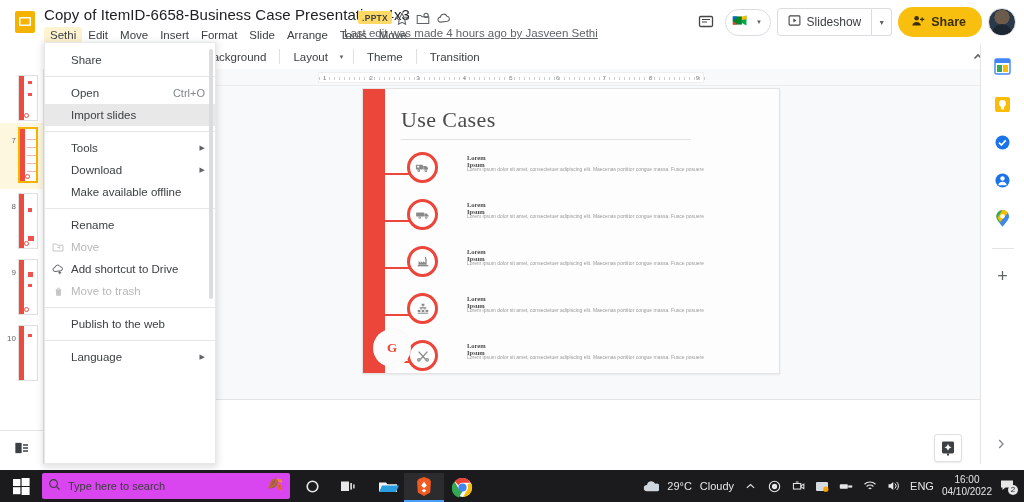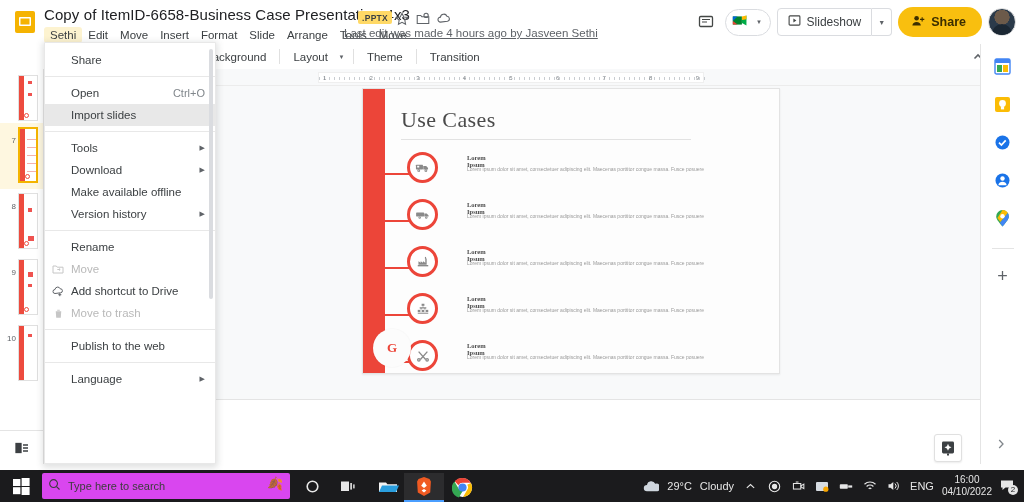--- a/index.html
+++ b/index.html
@@ -712,24 +712,20 @@
       <span>Tools</span>
       <span class="m-arrow">▶</span>
     </div>
     <div class="mrow">
       <span>Download</span>
       <span class="m-arrow">▶</span>
     </div>
     <div class="mrow">
       <span>Make available offline</span>
     </div>
-    <div class="mrow">
-      <span>Version history</span>
-      <span class="m-arrow">▶</span>
-    </div>
     <div class="msep"></div>
     <div class="mrow">
       <span>Rename</span>
     </div>
     <div class="mrow disabled">
       <span class="m-ico">
         <svg width="12" height="12" viewBox="0 0 12 12" fill="none" stroke="currentColor" stroke-width="1">
           <path d="M1 3h3.3l.9 1.2H11V10H1z"></path>
             <path d="M5.3 6.5h2.6M7 5.5l1.2 1L7 7.5"></path>
         </svg>

